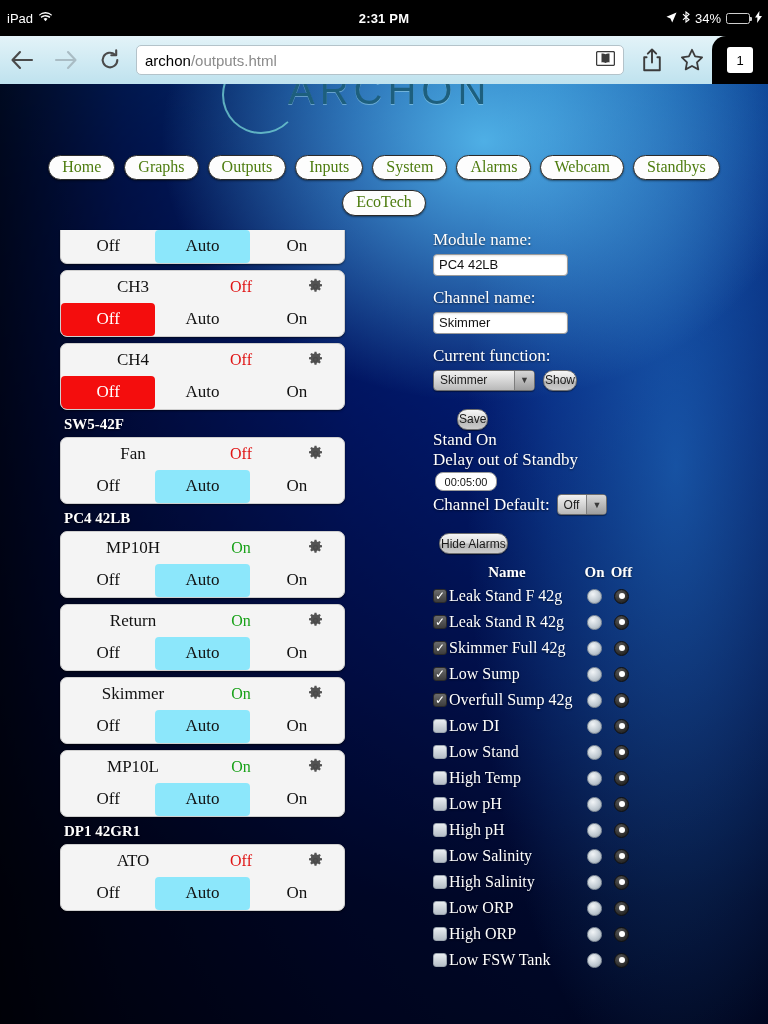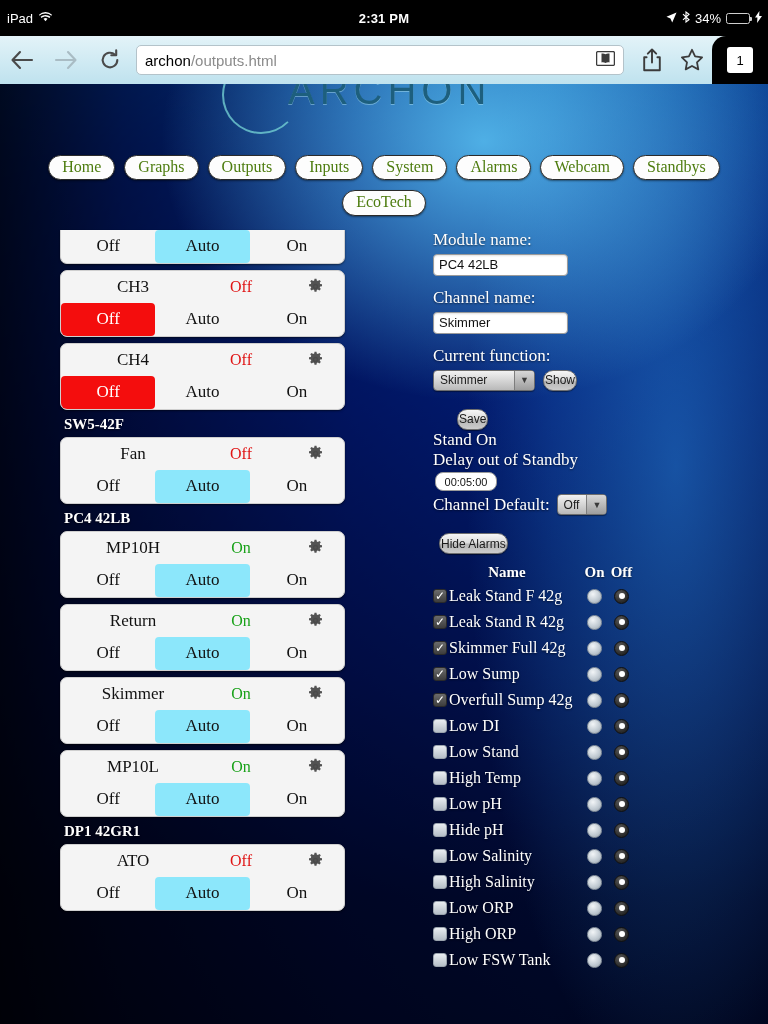--- a/index.html
+++ b/index.html
@@ -675,21 +675,21 @@
                 <span class="radio"></span>
               </div>
               <div class="radio-cell">
                 <span class="radio checked">
                   <span class="dot"></span>
                 </span>
               </div>
             </div>
             <div class="alarm-row">
               <div class="cbox"></div>
-              <div class="alarm-name">Hide pH</div>
+              <div class="alarm-name">High pH</div>
               <div class="radio-cell">
                 <span class="radio"></span>
               </div>
               <div class="radio-cell">
                 <span class="radio checked">
                   <span class="dot"></span>
                 </span>
               </div>
             </div>
             <div class="alarm-row">

